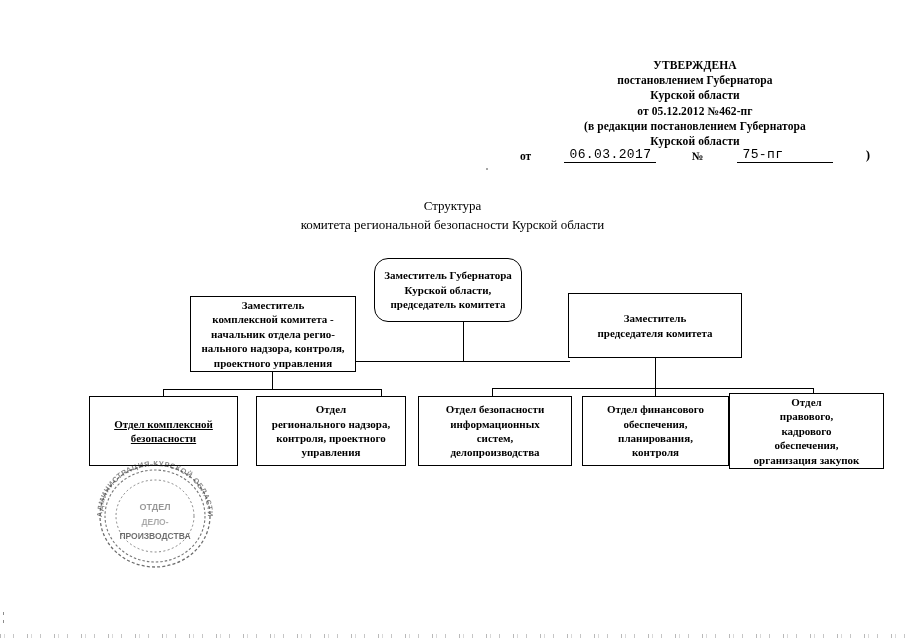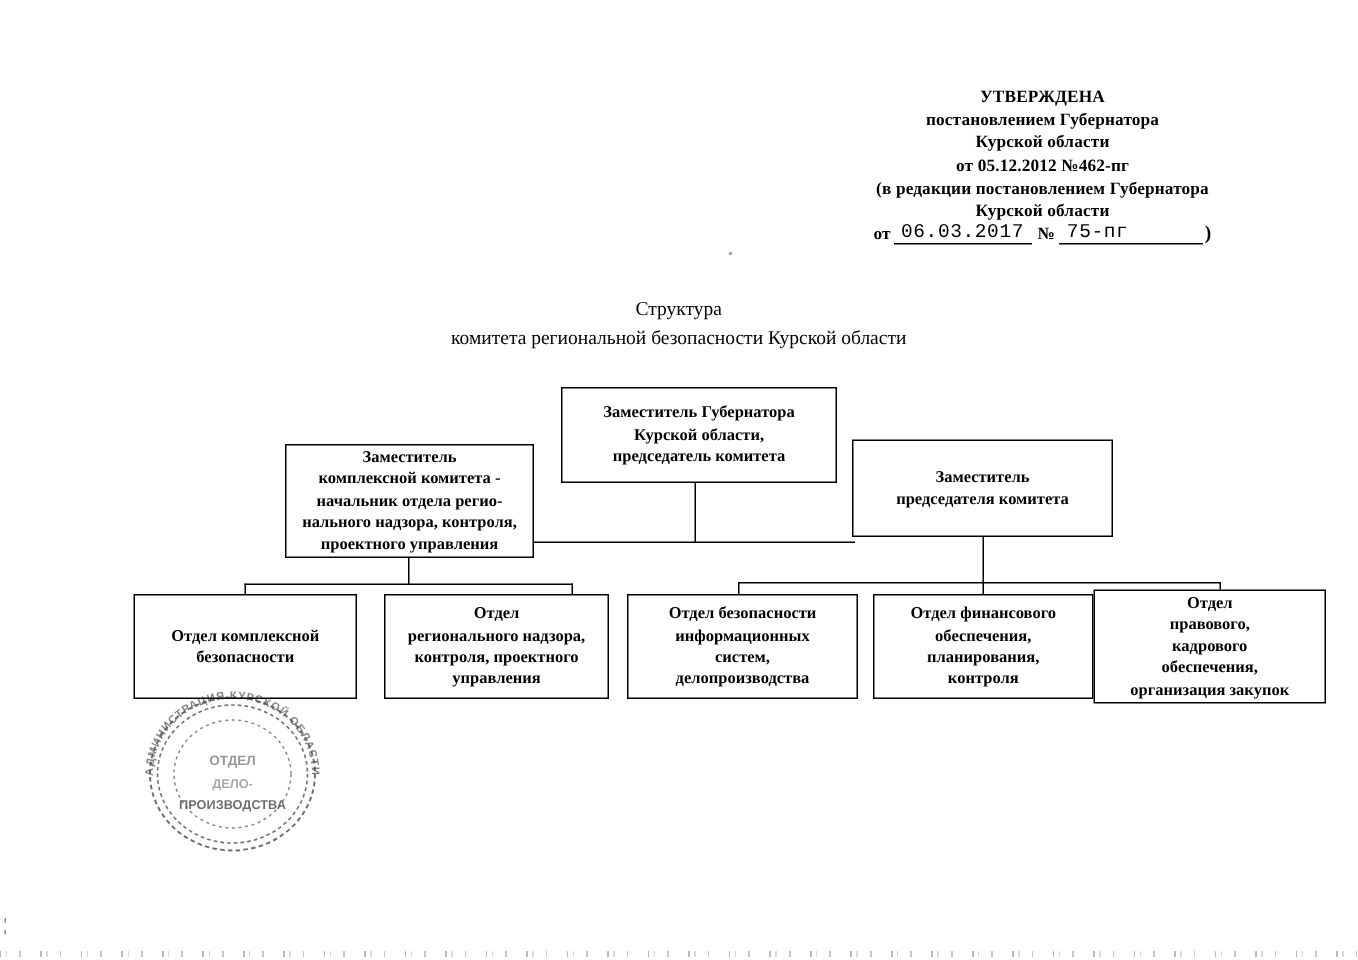--- a/index.html
+++ b/index.html
@@ -42,21 +42,21 @@
     height: 20px;
     font-size: 11.5px;
     font-weight: bold;
   }
   #approval-filled .row {
     position: absolute;
     left: 0; top: 0;
     width: 100%;
     display: flex;
     align-items: flex-end;
-    justify-content: center;
+    justify-content: space-between;
   }
   .ot-label {
     font-size: 11.5px;
     font-weight: bold;
     padding-right: 2px;
     padding-bottom: 1px;
   }
   .fill-slot {
     font-family: "Liberation Mono", monospace;
     font-size: 13px;
@@ -210,21 +210,21 @@
     <div class="conn h" style="left:163px; top:389px; width:219px;"></div>
     <div class="conn v" style="left:163px; top:389px; height:8px;"></div>
     <div class="conn v" style="left:381px; top:389px; height:8px;"></div>
 
     <div class="conn v" style="left:655px; top:358px; height:31px;"></div>
     <div class="conn h" style="left:492px; top:388px; width:322px;"></div>
     <div class="conn v" style="left:492px; top:388px; height:9px;"></div>
     <div class="conn v" style="left:655px; top:388px; height:9px;"></div>
     <div class="conn v" style="left:813px; top:388px; height:9px;"></div>
 
-    <div class="node" style="left:374px; top:258px; width:184px; height:64px;">
+    <div class="node" style="left:374px; top:258px; width:148px; height:64px;border-radius:14px;">
       <span class="inner">
         <span class="ln">Заместитель Губернатора</span>
         <span class="ln">Курской области,</span>
         <span class="ln">председатель комитета</span>
       </span>
     </div>
 
     <div class="node" style="left:190px; top:296px; width:166px; height:76px;">
       <span class="inner">
         <span class="ln">Заместитель</span>
@@ -235,21 +235,21 @@
       </span>
     </div>
 
     <div class="node" style="left:568px; top:293px; width:174px; height:65px;">
       <span class="inner">
         <span class="ln">Заместитель</span>
         <span class="ln">председателя комитета</span>
       </span>
     </div>
 
-    <div class="node" style="left:89px; top:396px; width:149px; height:70px;">
+    <div class="node" style="left:89px; top:396px; width:149px; height:70px;text-decoration:underline;">
       <span class="inner">
         <span class="ln">Отдел комплексной</span>
         <span class="ln">безопасности</span>
       </span>
     </div>
 
     <div class="node" style="left:256px; top:396px; width:150px; height:70px;">
       <span class="inner">
         <span class="ln">Отдел</span>
         <span class="ln">регионального надзора,</span>

